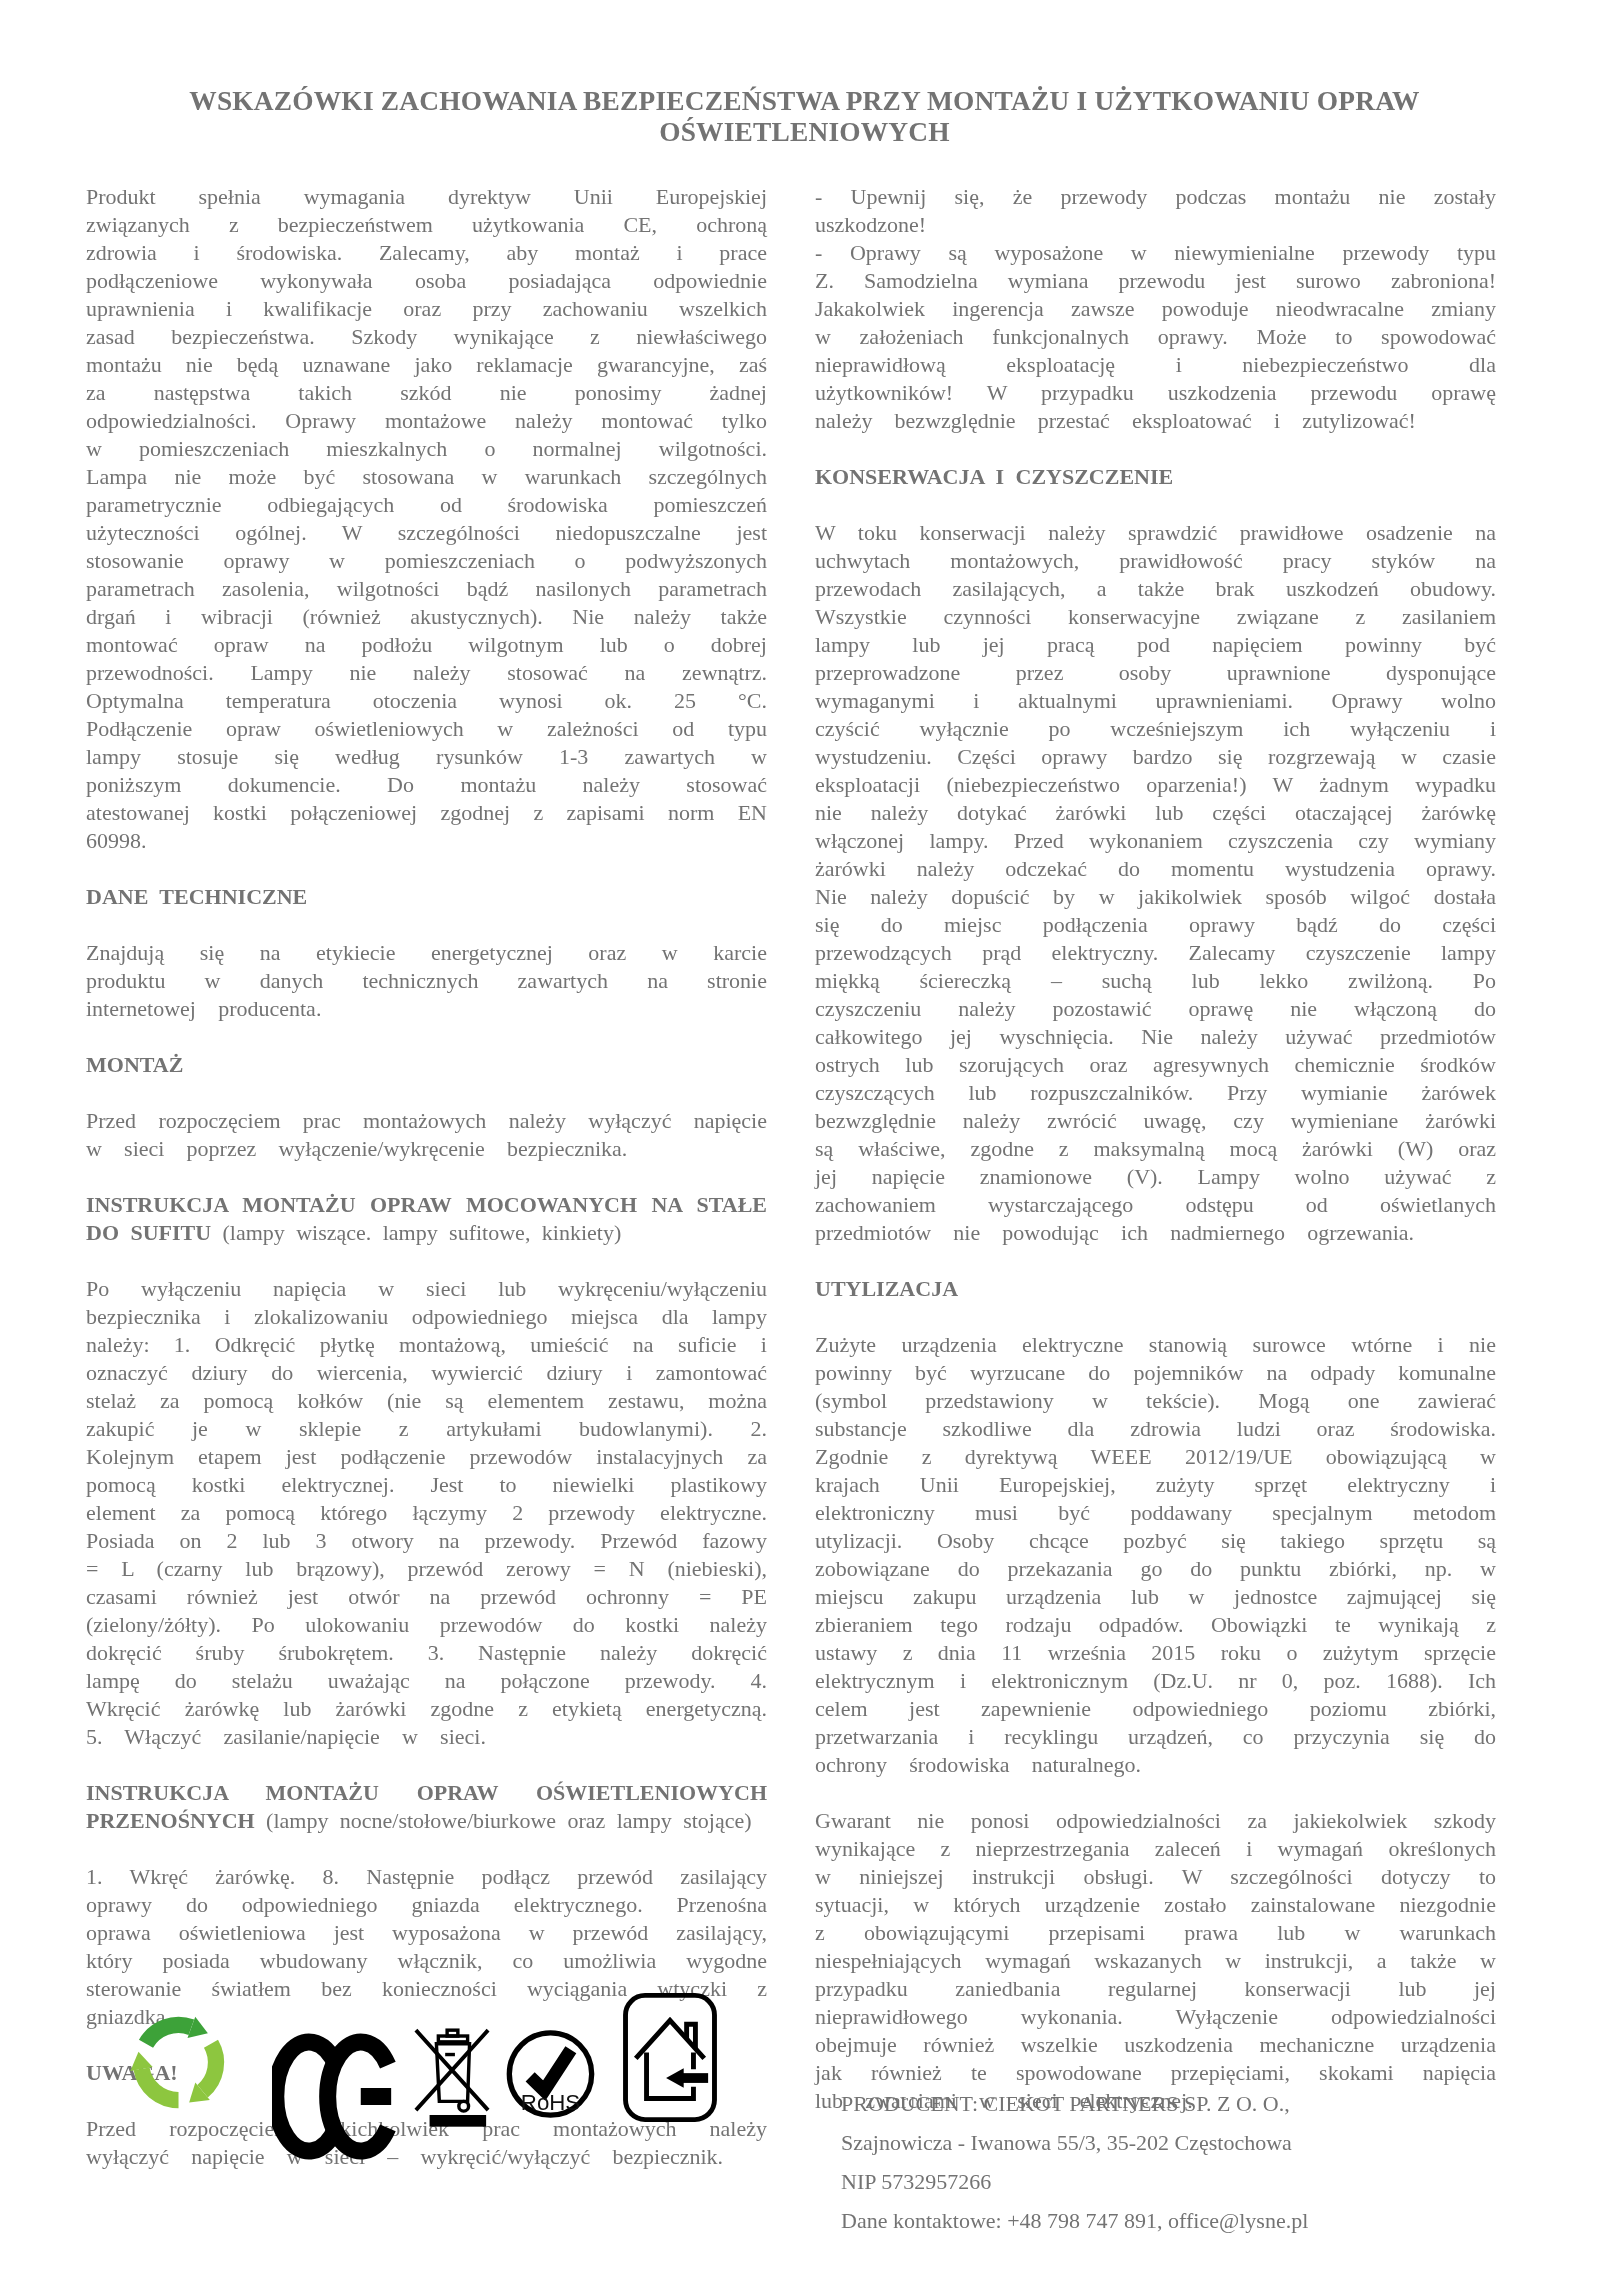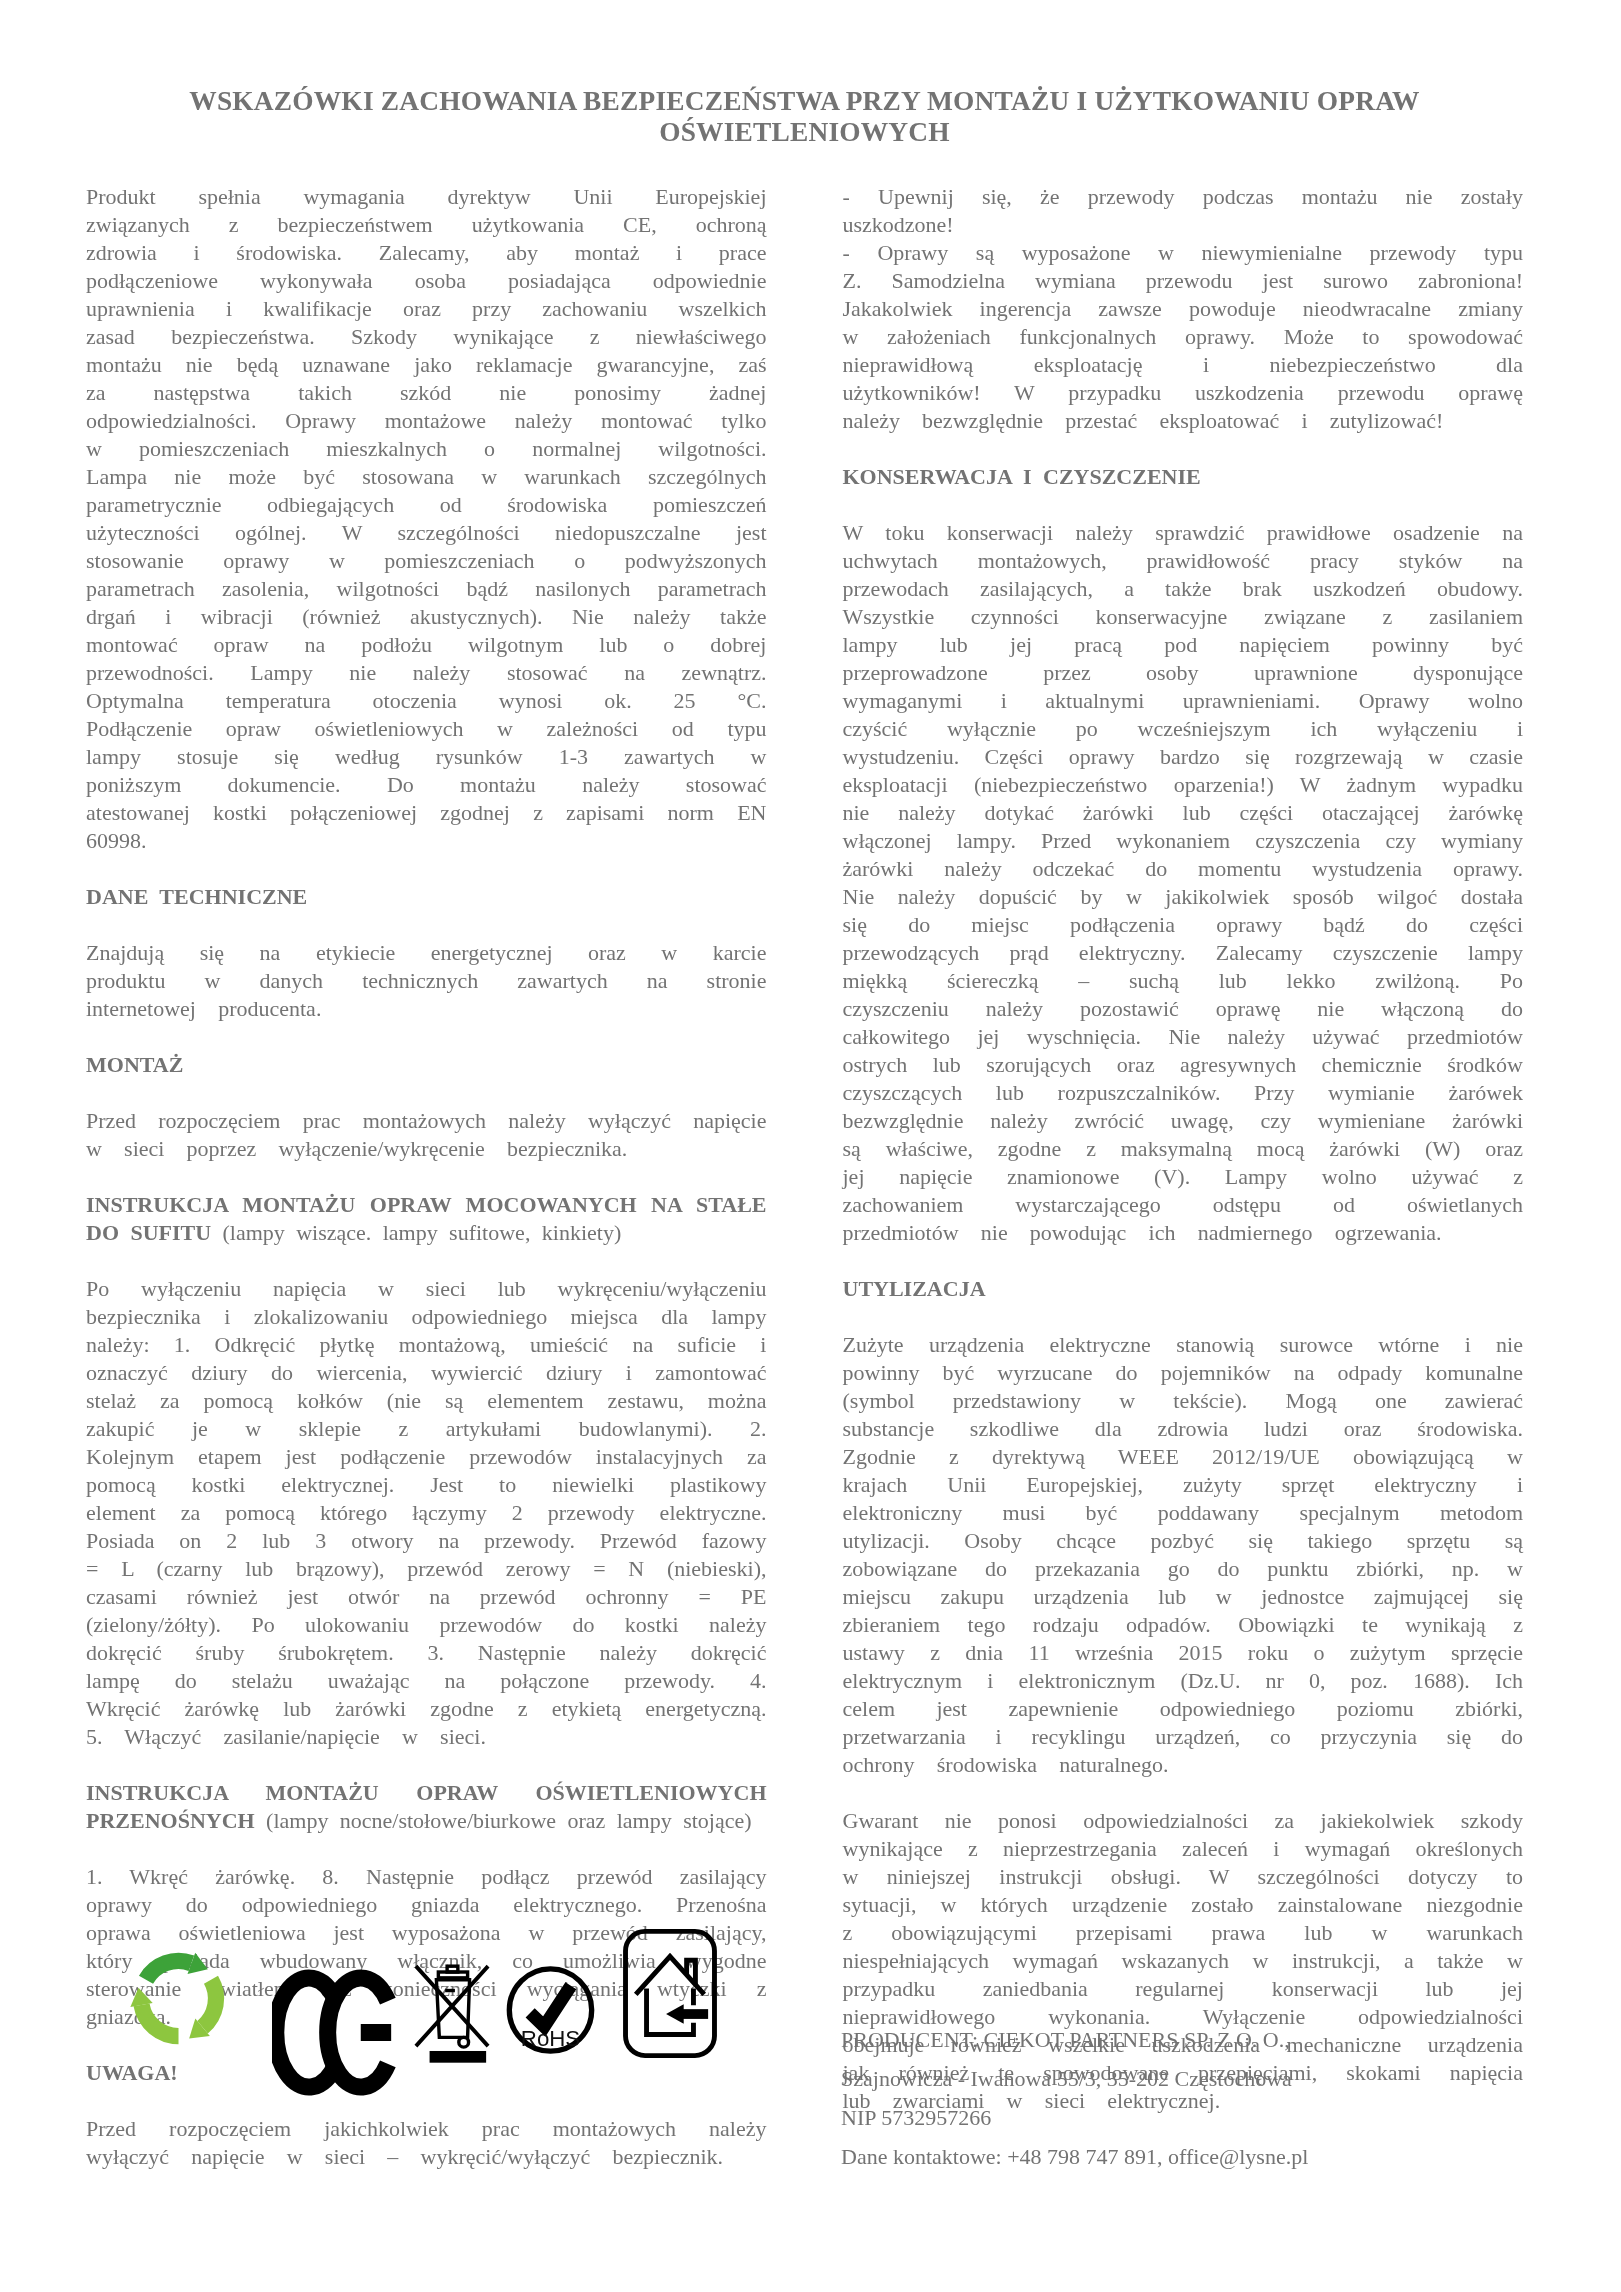--- a/index.html
+++ b/index.html
@@ -13,34 +13,34 @@
     color:#737373;
     overflow:hidden;
   }
   h1.title{
     font-size:27.4px;
     font-weight:bold;
     text-align:center;
     margin:0 0 35px 0;
     letter-spacing:0.2px;
   }
-  .cols{display:flex;gap:76px;}
+  .cols{display:flex;gap:48px;}
   .col{width:681px;font-size:22px;line-height:28px;text-align:justify;}
   .col p{margin:0 0 28px 0;word-spacing:16.7px;}
   .col p.tight{margin-bottom:0;}
   .col .hd{
     font-weight:bold;
     font-size:22px;
     margin:0 0 28px 0;
     text-align:justify;
     word-spacing:5.9px;
     line-height:28px;
   }
   .col .hd .normal{font-weight:normal;}
-  .footer{position:absolute;left:0;top:1928px;width:1621px;height:301px;}
+  .footer{position:absolute;left:0;top:1992px;width:1621px;height:301px;}
   .icon{position:absolute;}
   #icon-recycle{left:116px;top:7.8px;}
   #icon-ce{left:272px;top:41px;}
   #icon-bin{left:413px;top:32px;}
   #icon-rohs{left:504px;top:35px;}
   #icon-house{left:622px;top:0px;}
   .producer{
     position:absolute;left:841px;top:92px;
     font-size:22px;line-height:39px;
   }

